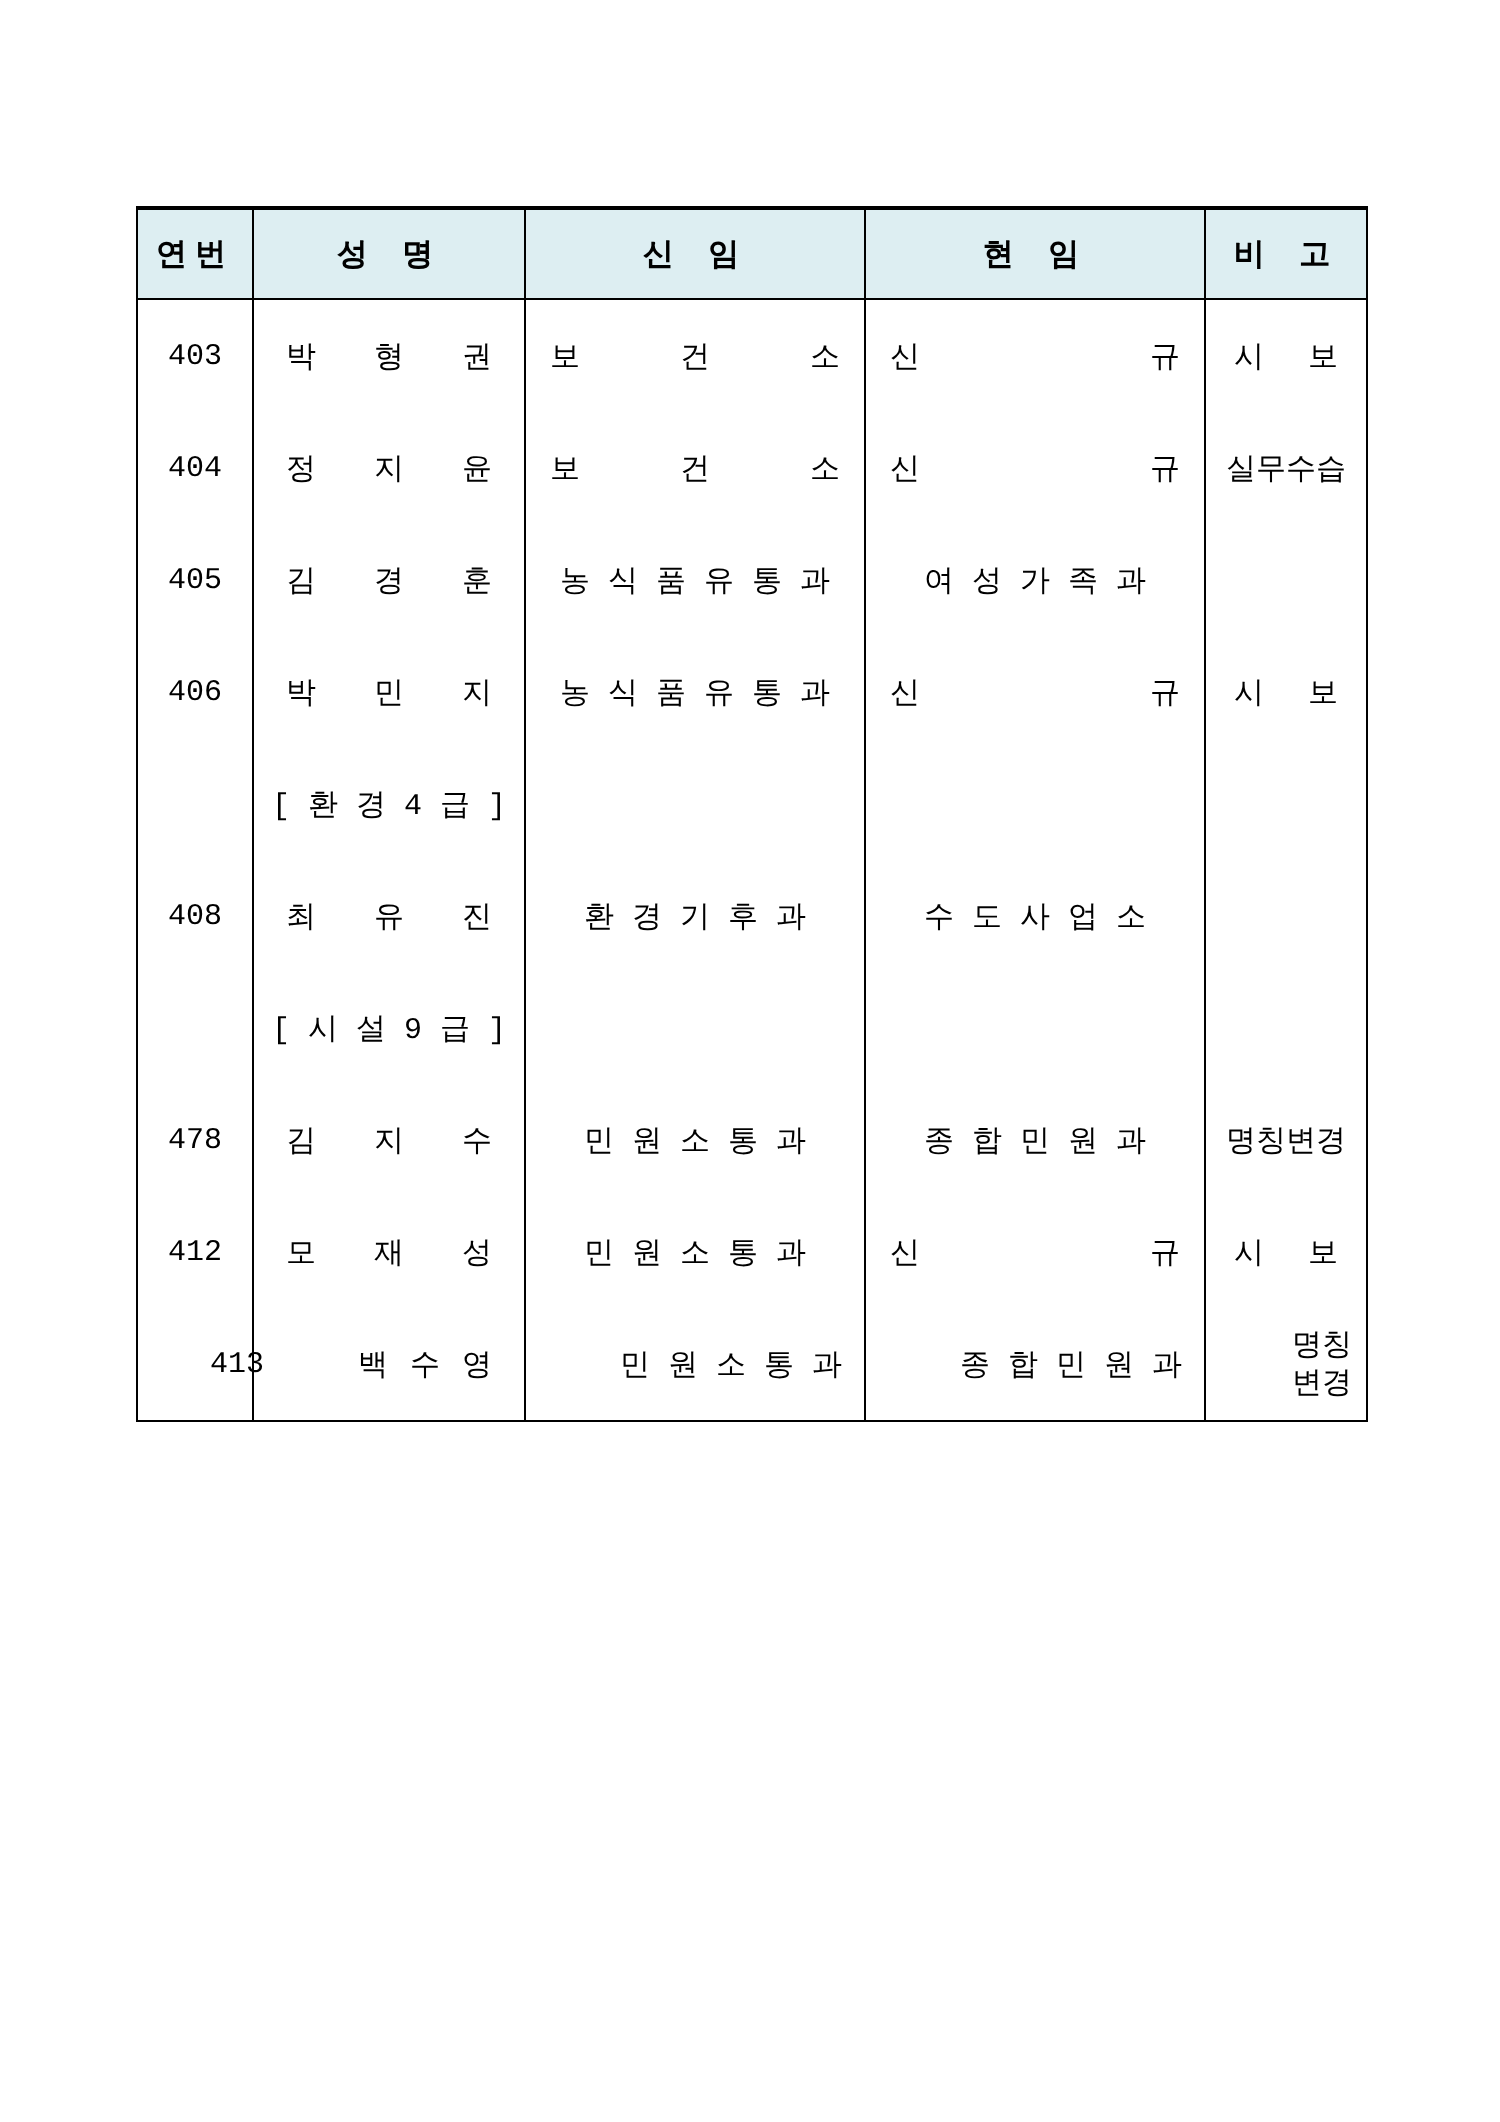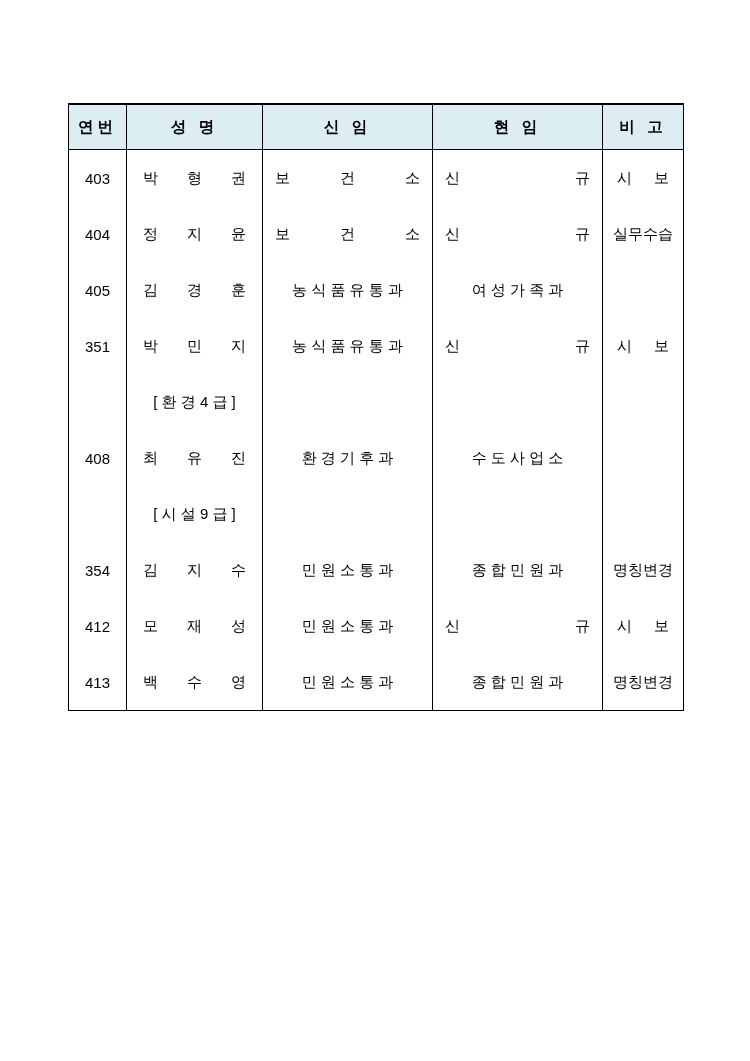--- a/index.html
+++ b/index.html
@@ -25,20 +25,21 @@
   .table-wrap {
     position: absolute;
     left: 68px;
     top: 103px;
     width: 615px;
   }
   table.roster {
     border-collapse: collapse;
     width: 615px;
     table-layout: fixed;
+    font-family: Liberation Mono, monospace;
   }
   table.roster td, table.roster th {
     border-left: 1.5px solid #000;
     border-right: 1.5px solid #000;
     padding: 0;
     font-weight: normal;
     font-size: 15px;
     vertical-align: middle;
     background: #ffffff;
   }
@@ -51,20 +52,21 @@
     font-size: 15.5px;
     letter-spacing: 4px;
     text-align: center;
   }
   table.roster tbody td {
     height: 56px;
     text-align: center;
   }
   table.roster tbody tr:last-child td {
     border-bottom: 1.5px solid #000;
+    padding-left: 36px;
   }
   
   col.c-no   { width: 58px; }
   col.c-name { width: 136px; }
   col.c-new  { width: 170px; }
   col.c-cur  { width: 170px; }
   col.c-note { width: 81px; }
 
   .spread {
     display: flex;
@@ -182,21 +184,21 @@
                 <span>김</span>
                 <span>경</span>
                 <span>훈</span>
               </div>
             </td>
             <td class="cell-center">농 식 품 유 통 과</td>
             <td class="cell-center">여 성 가 족 과</td>
             <td class="note"></td>
           </tr>
           <tr>
-            <td class="num">351</td>
+            <td class="num">406</td>
             <td>
               <div class="spread spread-3">
                 <span>박</span>
                 <span>민</span>
                 <span>지</span>
               </div>
             </td>
             <td class="cell-center">농 식 품 유 통 과</td>
             <td>
               <div class="spread">
@@ -232,21 +234,21 @@
             <td class="note"></td>
           </tr>
           <tr>
             <td></td>
             <td class="group-label">[ 시 설 9 급 ]</td>
             <td></td>
             <td></td>
             <td></td>
           </tr>
           <tr>
-            <td class="num">354</td>
+            <td class="num">478</td>
             <td>
               <div class="spread spread-3">
                 <span>김</span>
                 <span>지</span>
                 <span>수</span>
               </div>
             </td>
             <td class="cell-center">민 원 소 통 과</td>
             <td class="cell-center">종 합 민 원 과</td>
             <td class="note">명칭변경</td>

